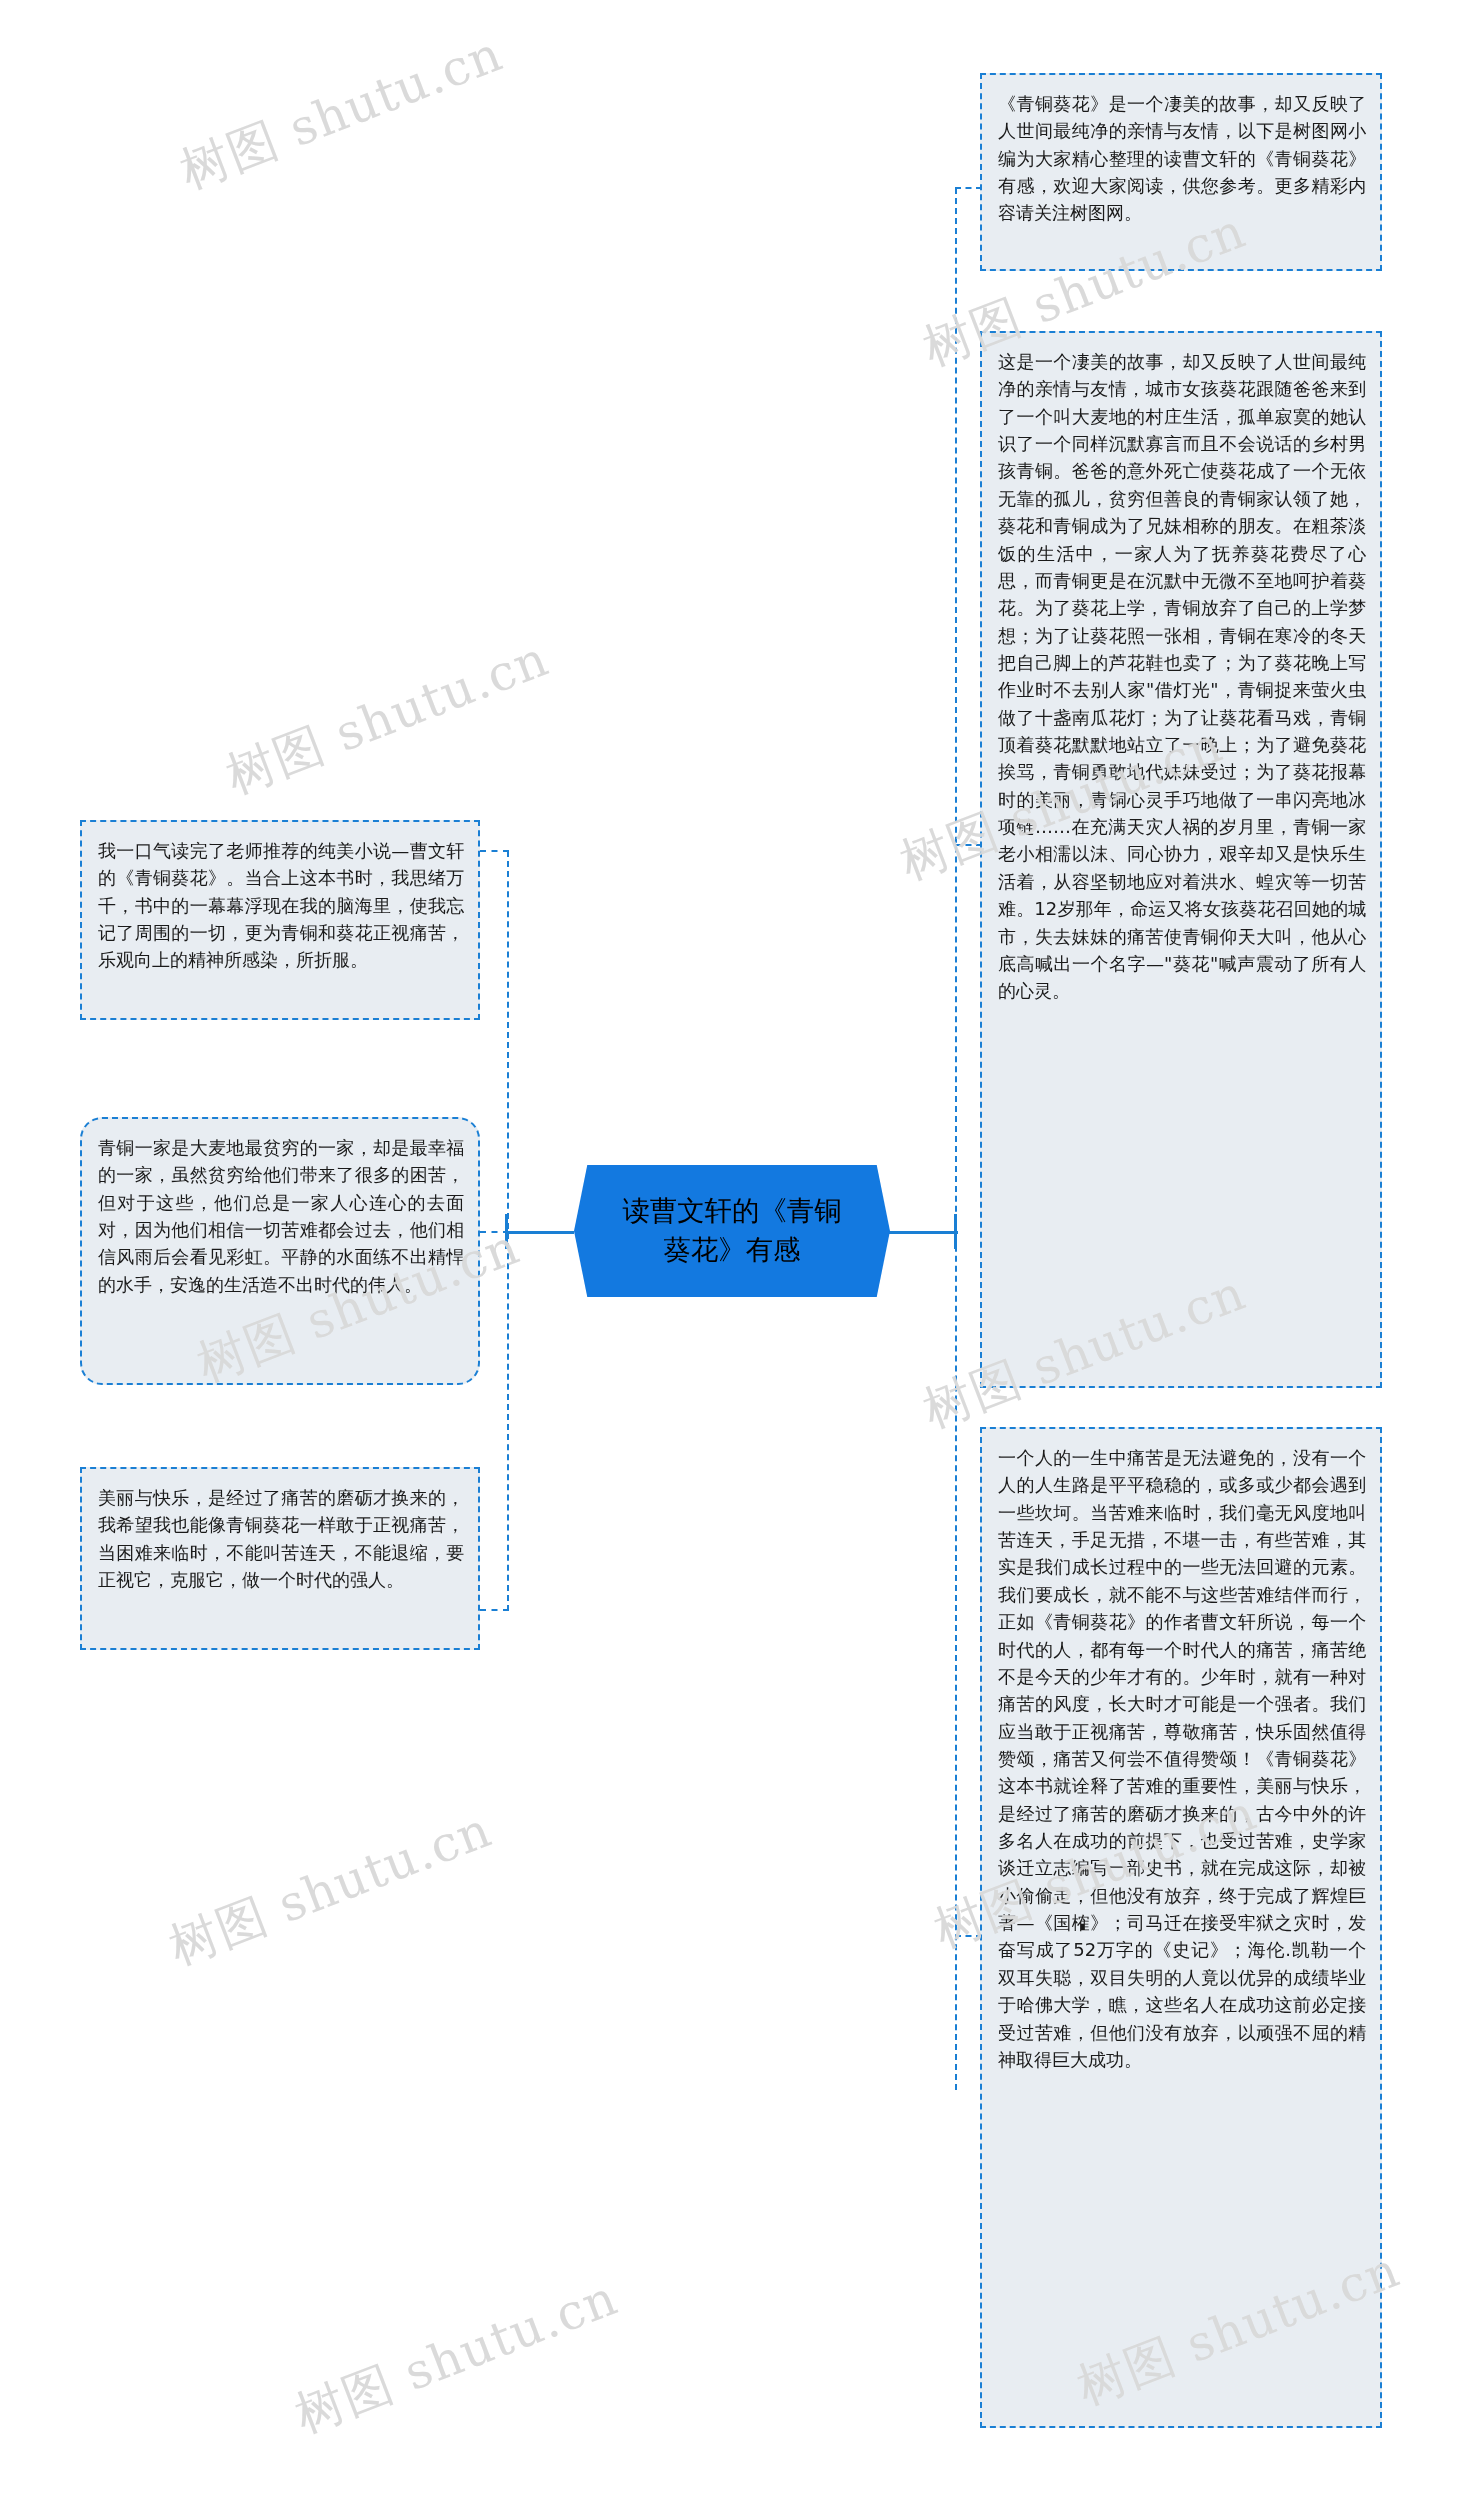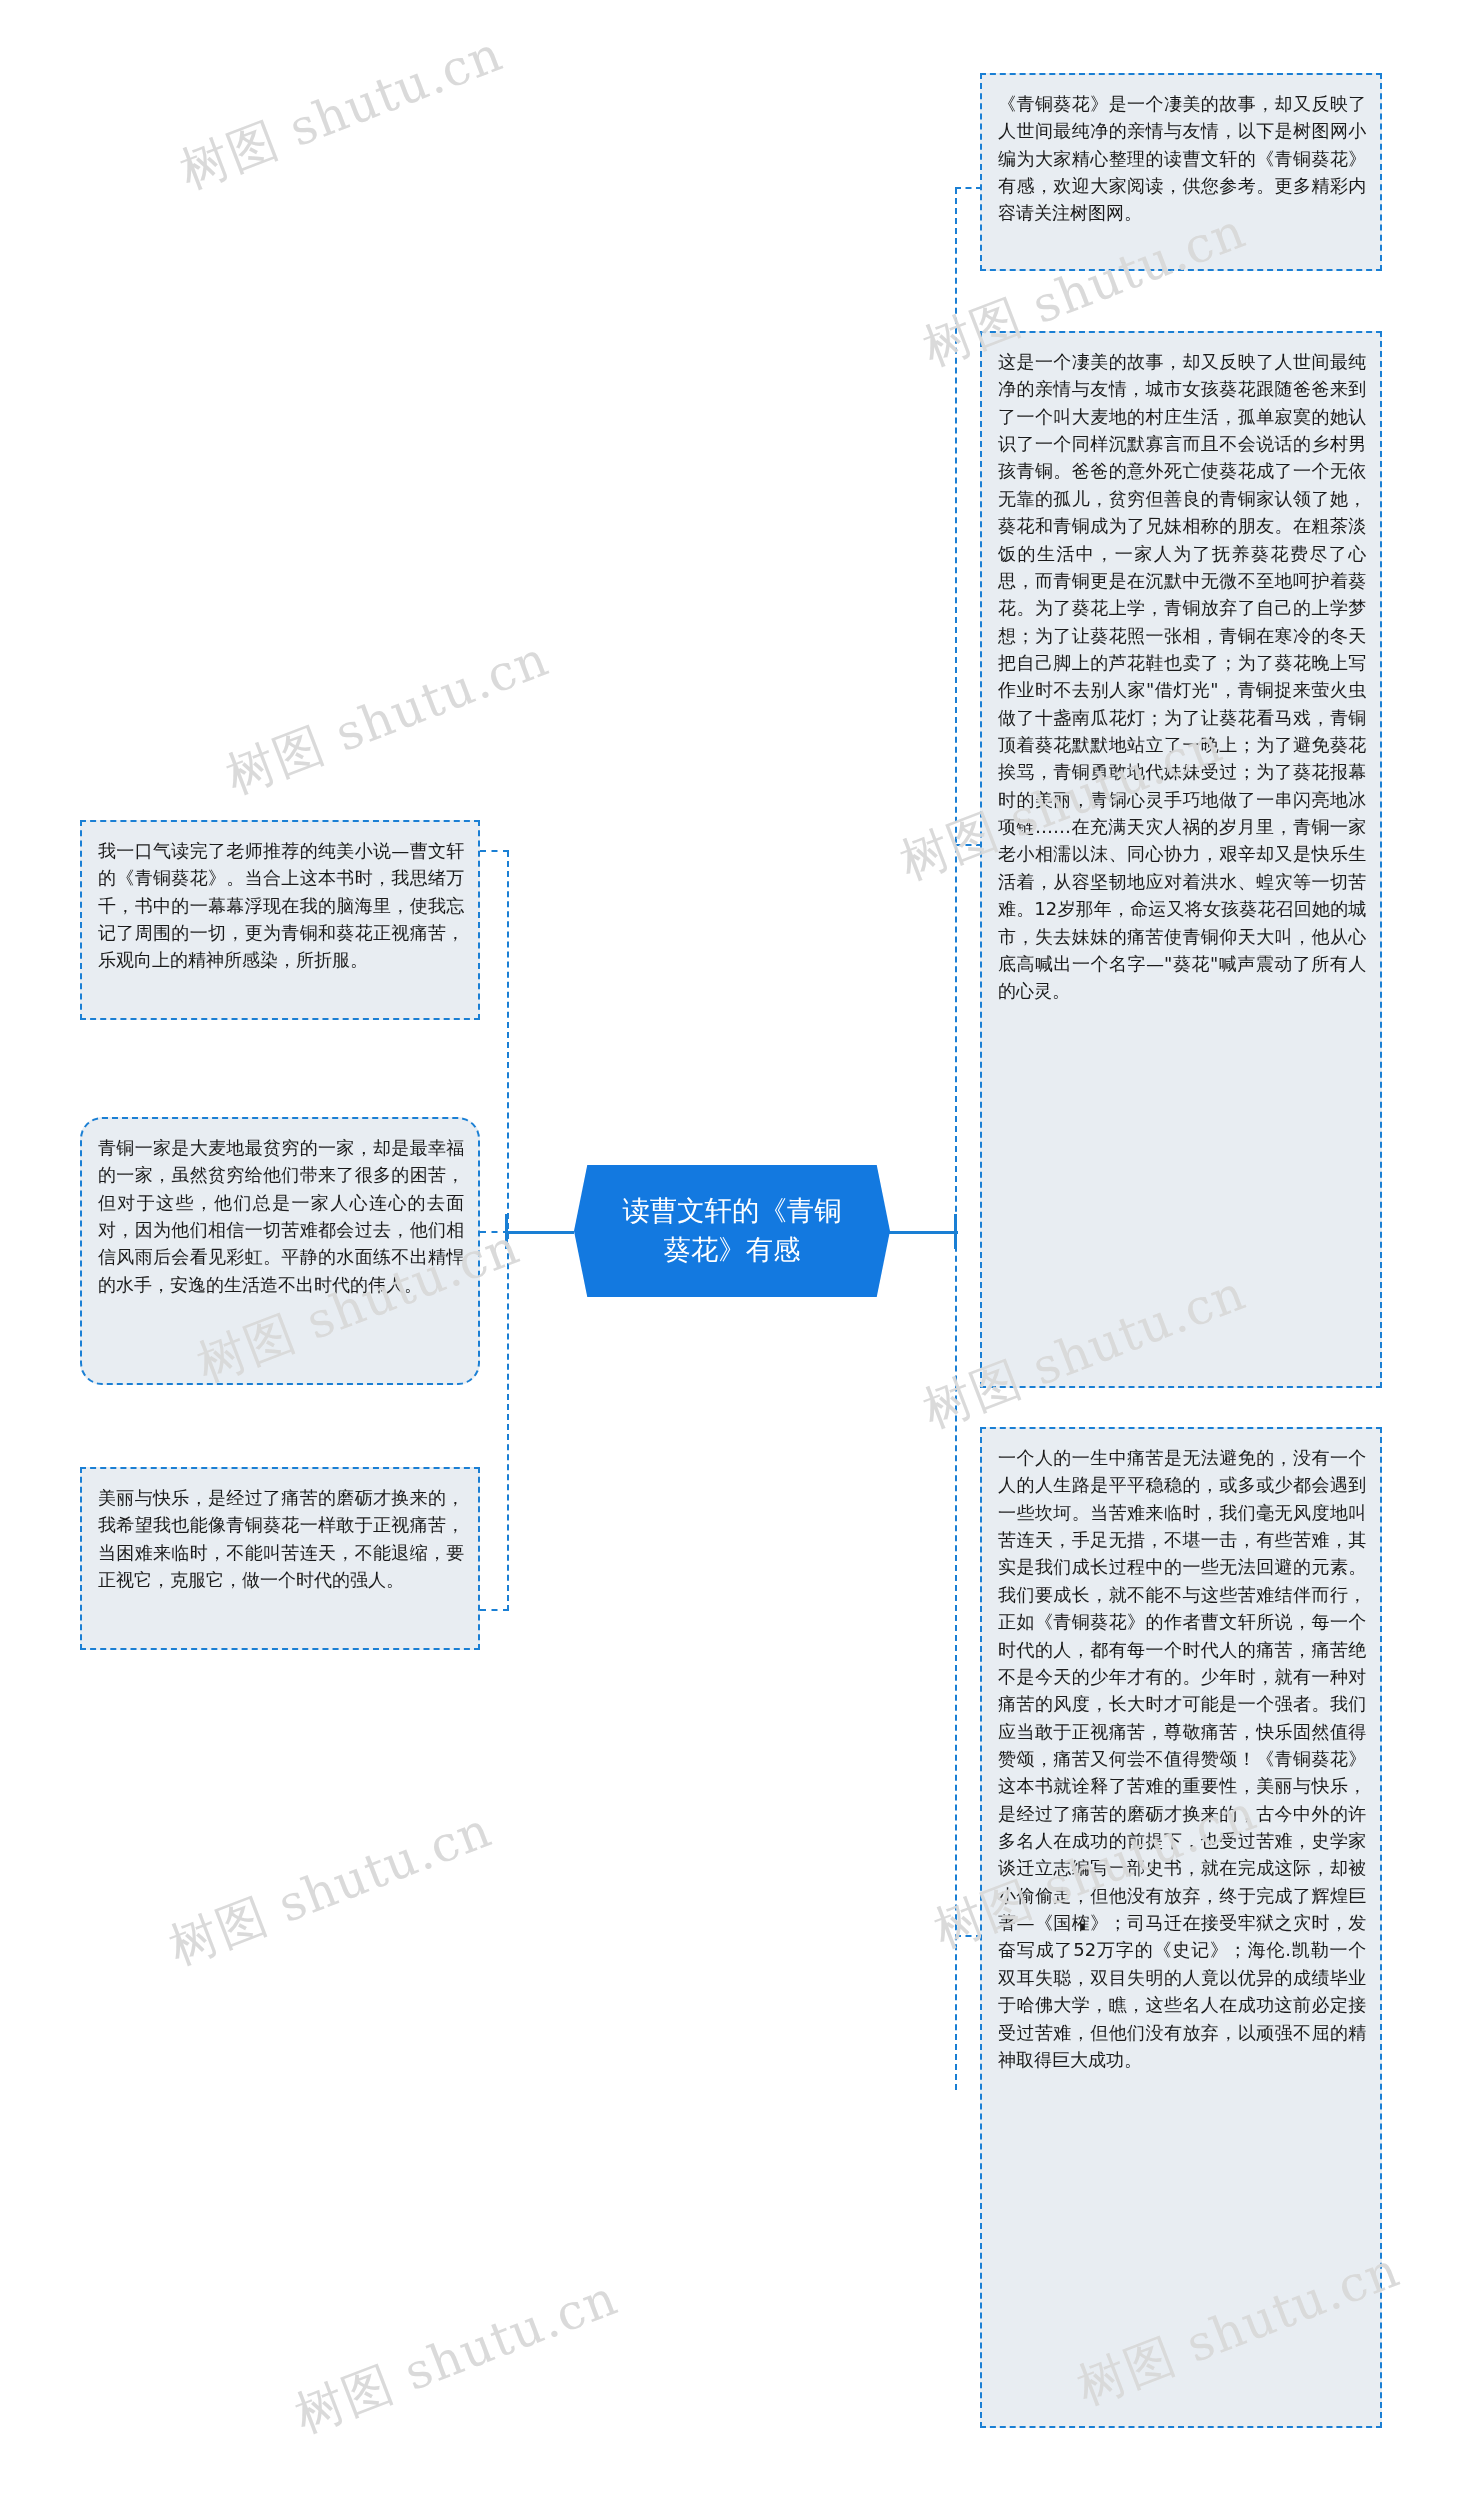--- a/index.html
+++ b/index.html
@@ -76,21 +76,21 @@
     padding: 15px 13.7px 15px 16px;
     z-index: 2;
     font-family: "DejaVu Sans", "Liberation Sans", sans-serif;
   }
 
   
   #center-node {
     position: absolute;
     z-index: 4;
     background: #1379E0;
-    color: #ffffff;
+    color: #000000;
     display: flex;
     align-items: center;
     justify-content: center;
     text-align: center;
     font-size: 27.4px;
     line-height: 1.42;
     box-sizing: border-box;
     padding: 9.1px 41px;
     clip-path: polygon(0% 50%, 4.2% 0%, 95.8% 0%, 100% 50%, 95.8% 100%, 4.2% 100%);
   }

